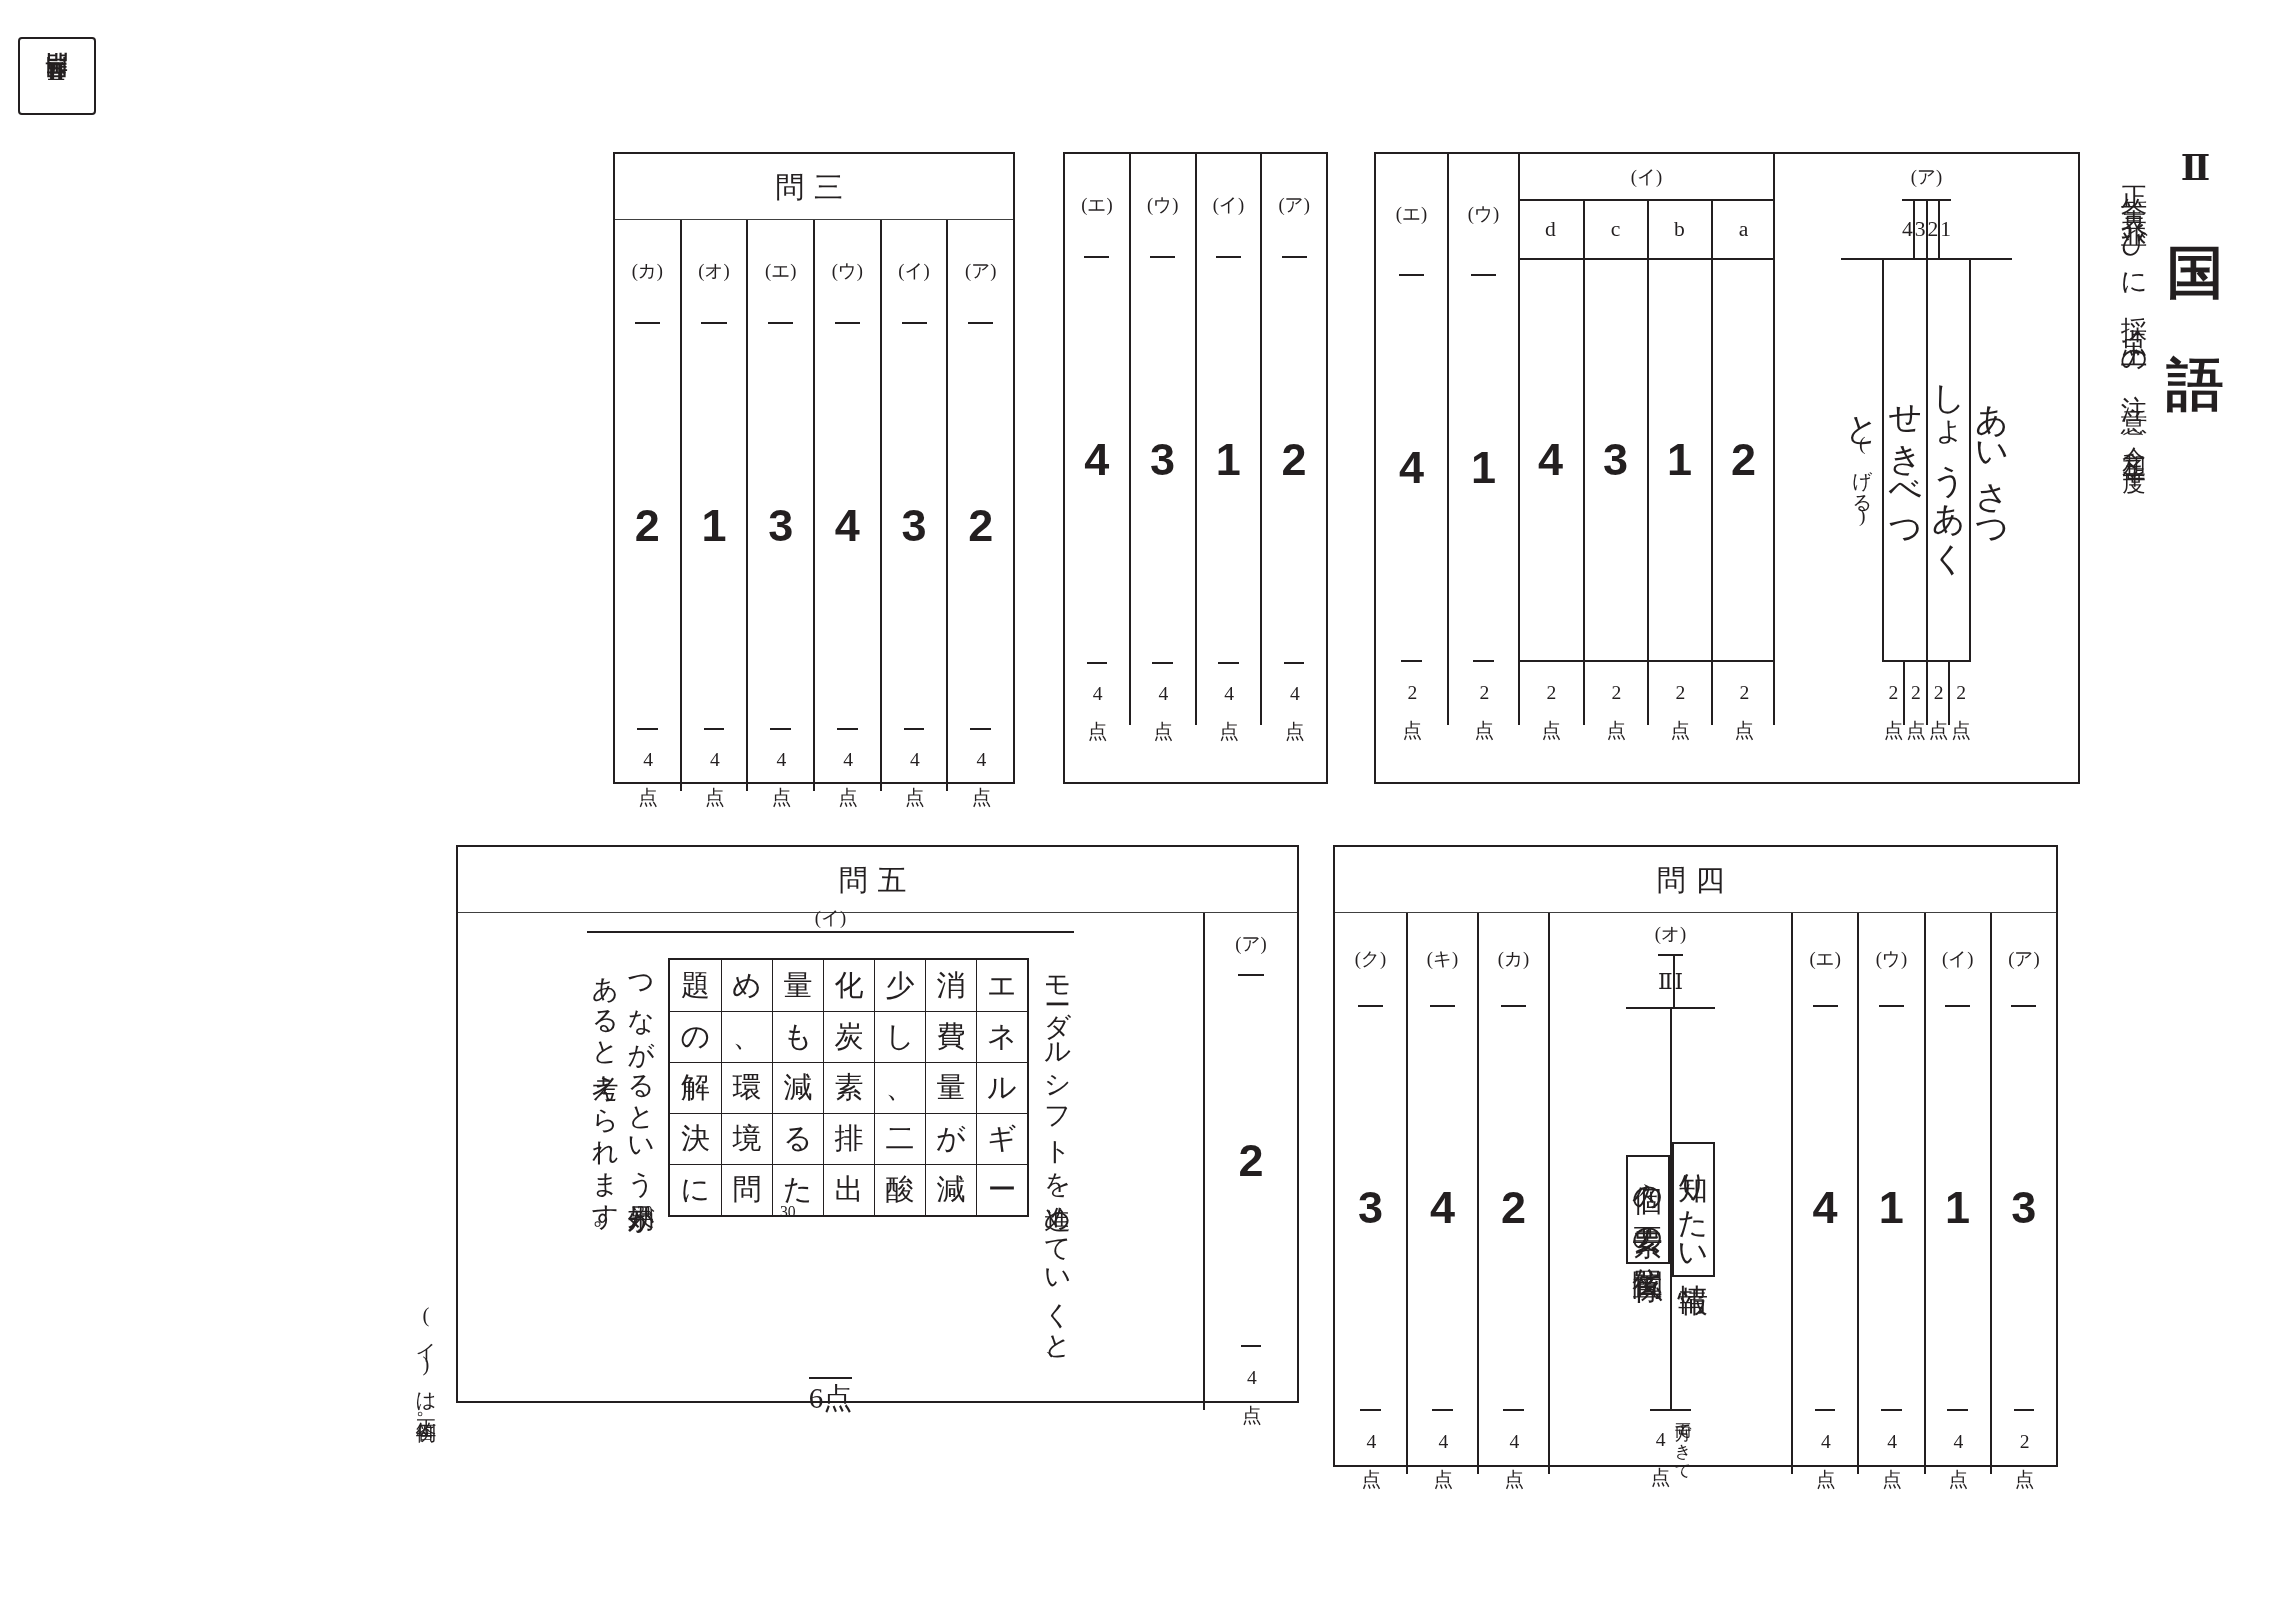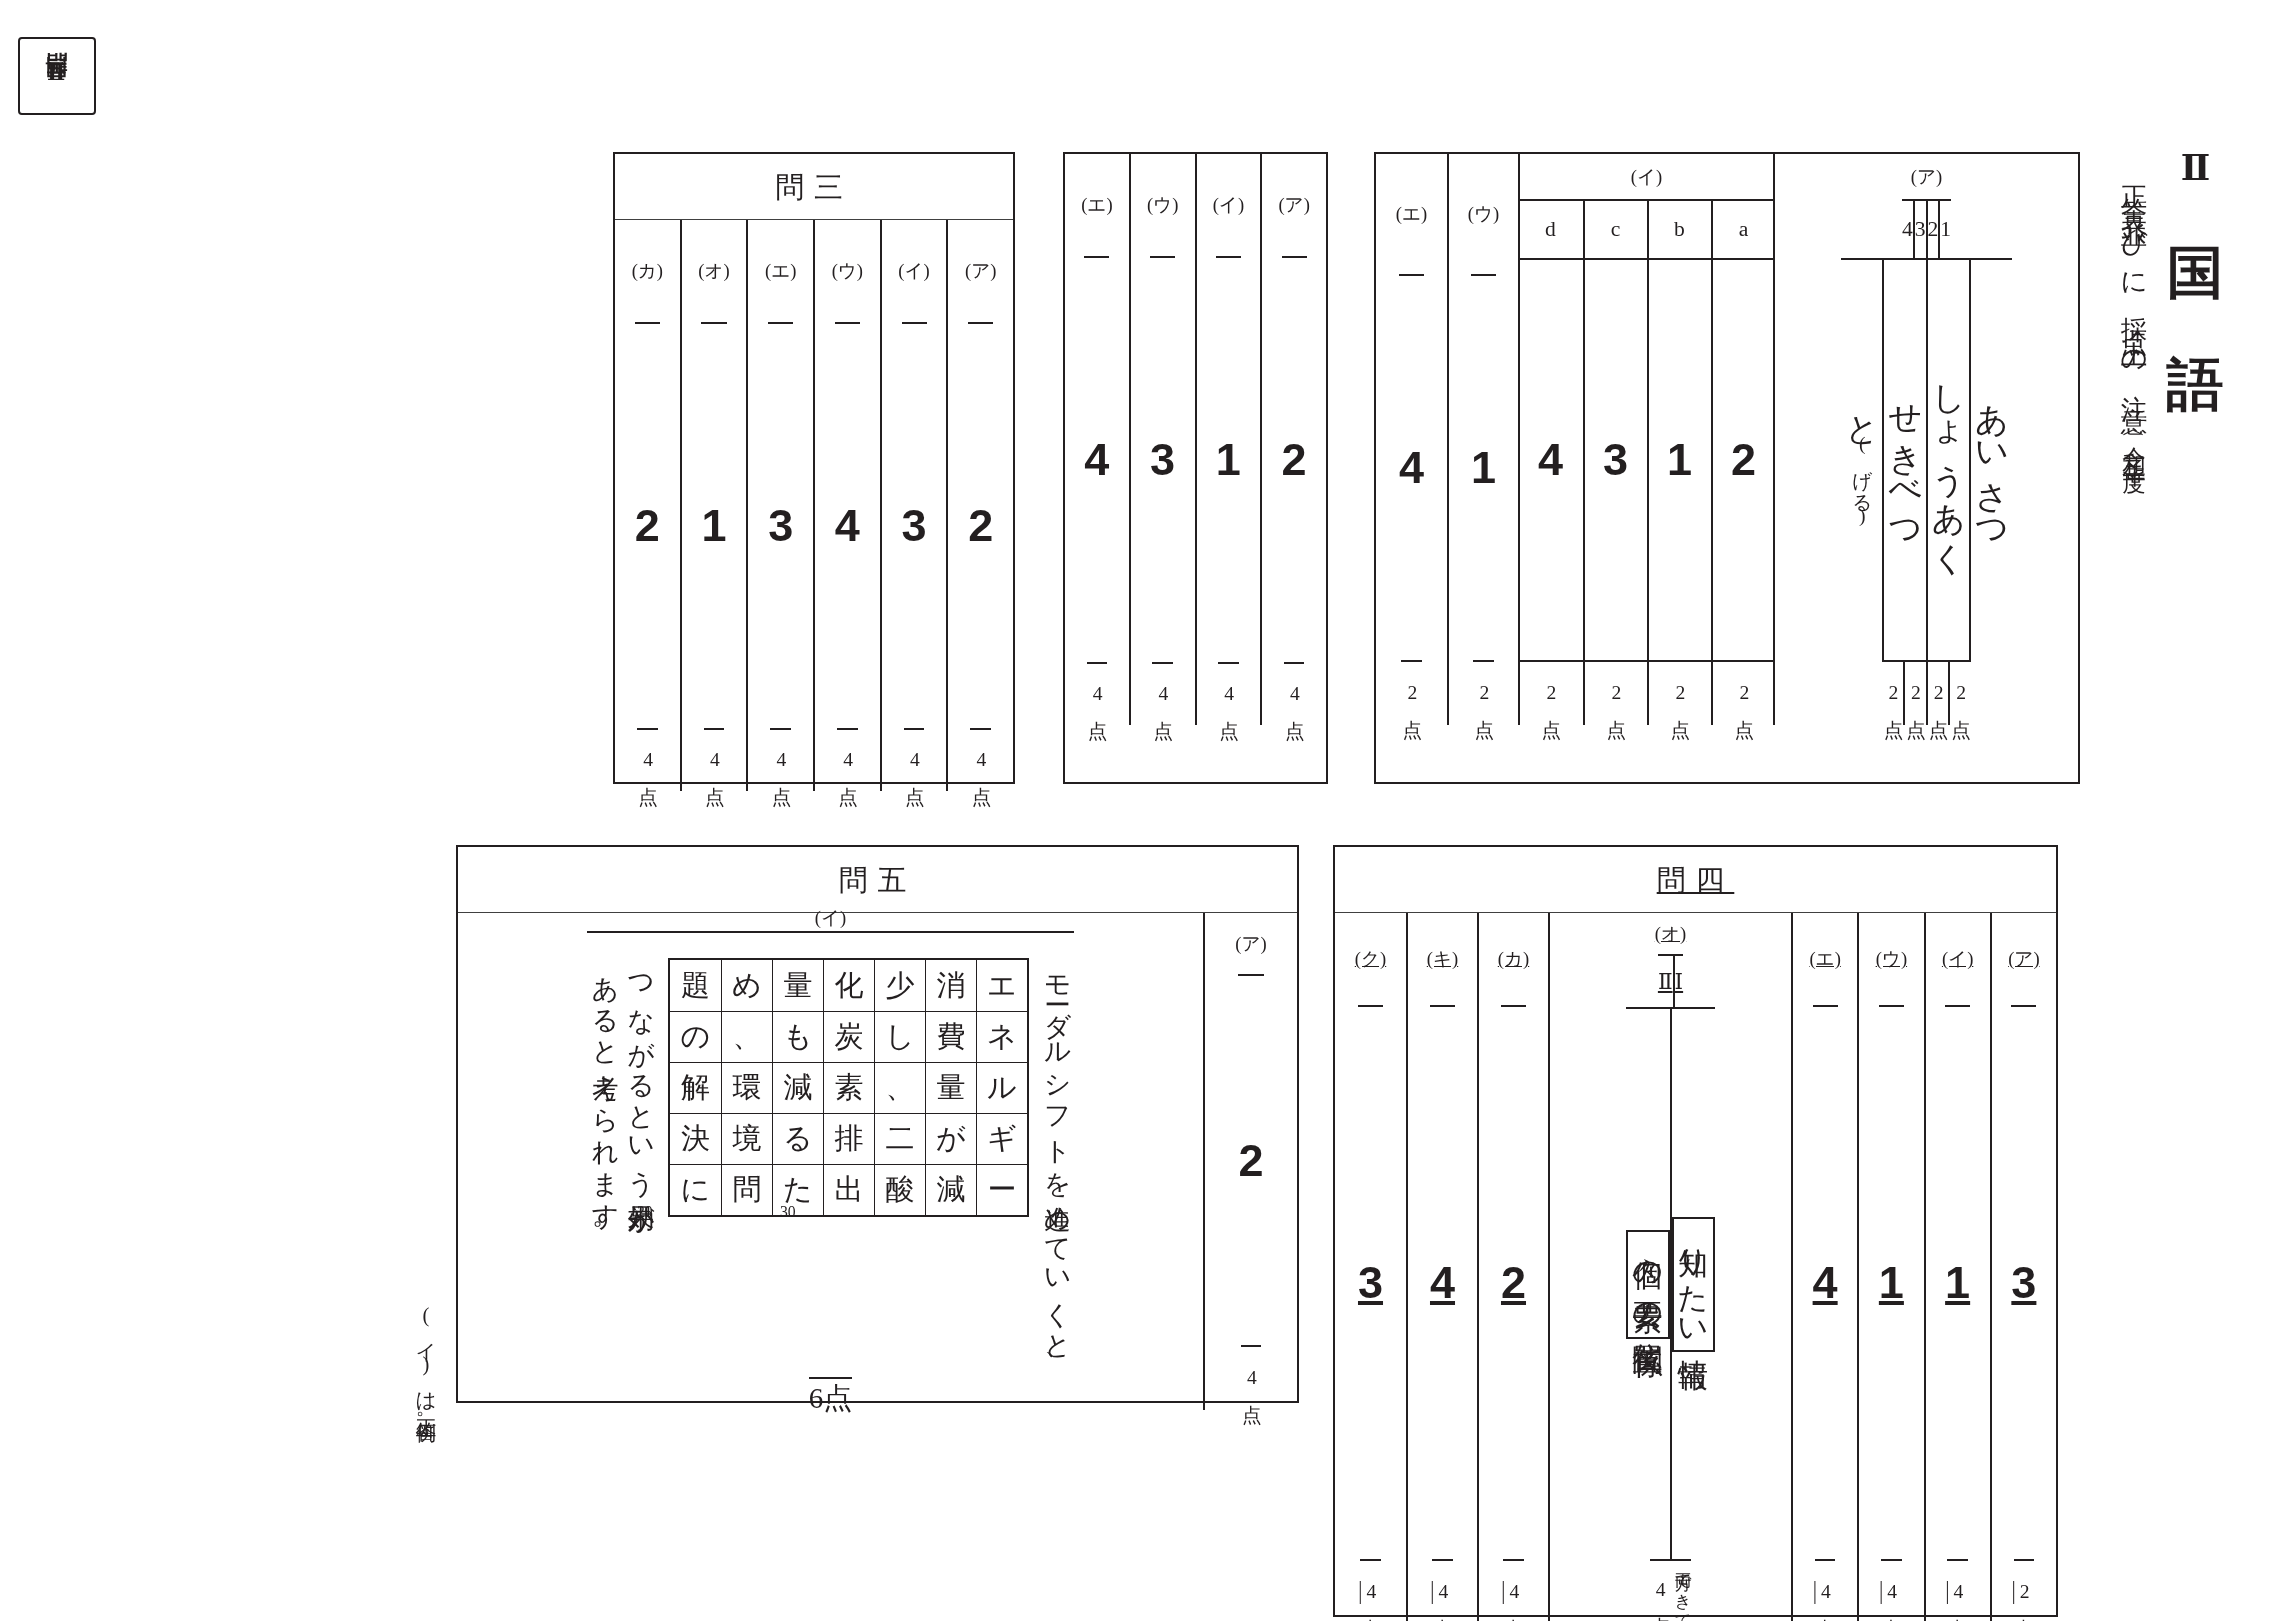--- a/index.html
+++ b/index.html
@@ -260,21 +260,21 @@
       <div class="colstack cell bl" style="flex:1;">
         <div class="cell" style="height:102px;font-size:18.6px;">(ア)</div>
         <div class="grow bt ans">2</div>
         <div class="bt pts cell" style="height:63px;">
             <span class="vert">4点</span>
           </div>
       </div>
     </div>
   </div>
 
-  <div class="tbl" style="left:1333px;top:845px;width:725px;height:772px;text-decoration:underline;">
+  <div class="tbl" style="left:1333px;top:845px;width:725px;height:622px;">
     <div class="hdr">問四</div>
     <div class="row" style="height:calc(100% - 57px);">
 
       <div class="colstack cell" style="width:71px;">
         <div class="cell" style="height:92px;font-size:18.6px;">(ク)</div>
         <div class="grow bt ans">3</div>
         <div class="bt pts cell" style="height:65px;">
             <span class="vert">4点</span>
           </div>
       </div>

